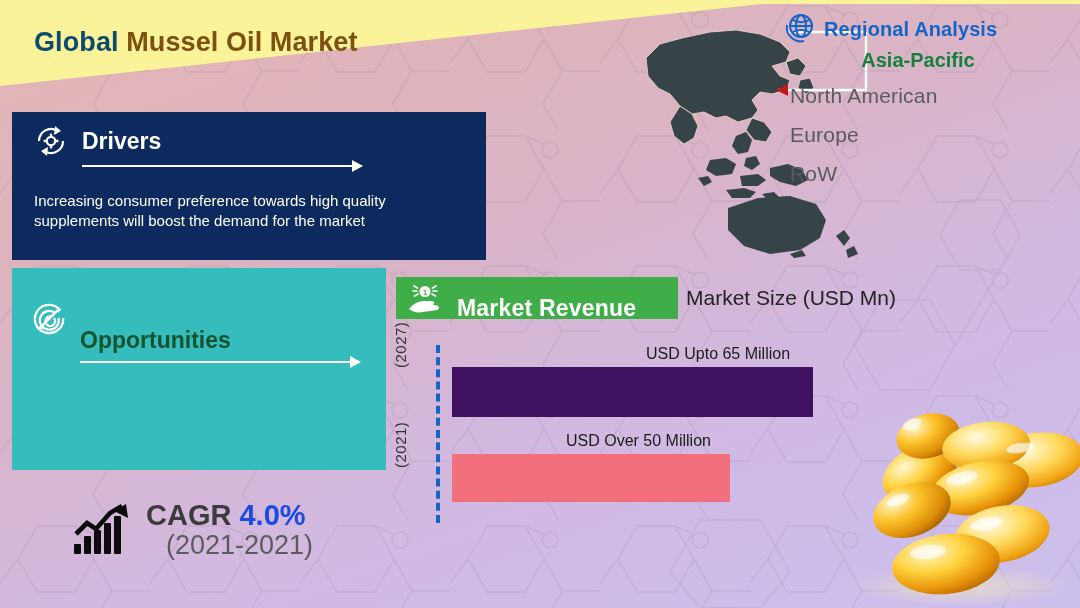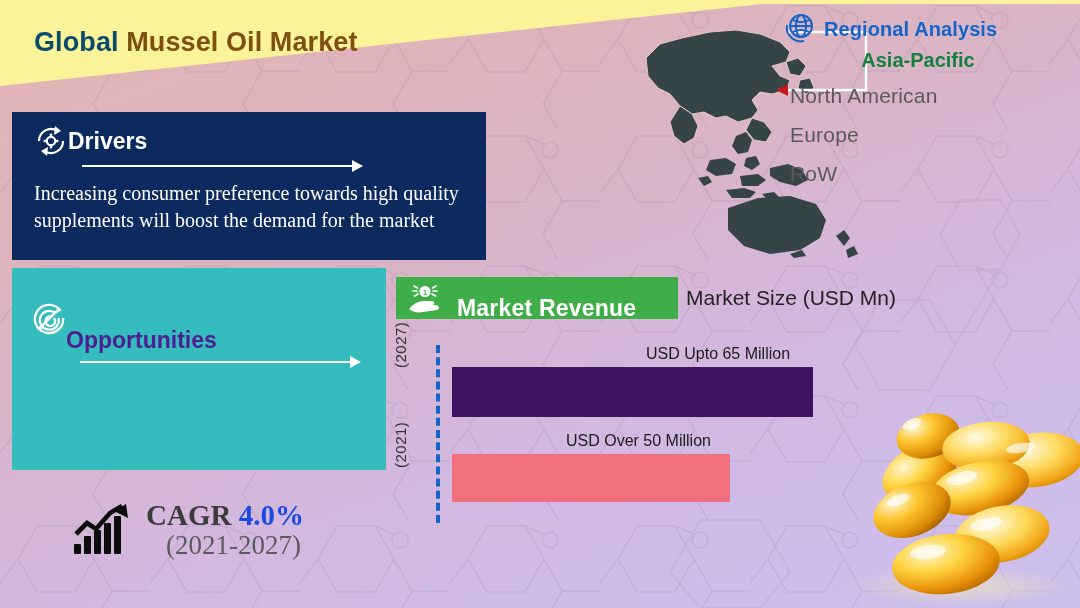--- a/index.html
+++ b/index.html
@@ -37,31 +37,31 @@
   .regional-title { font-size:20px; font-weight:bold; color:#1565c8; white-space:nowrap; letter-spacing:.1px; }
   .regional-sub { margin-top:3px; font-size:20px; font-weight:bold; color:#15803d; text-align:center; padding-right:24px; }
   .region-list { margin-top:12px; padding-left:8px; }
   .region-list li { list-style:none; font-size:21px; color:#5a5a5e; margin-bottom:15px; letter-spacing:.2px; }
 
   
   .drivers {
     position:absolute; left:12px; top:112px; width:474px; height:148px;
     background:#0c2a5e; z-index:5; padding:12px 18px 10px 22px;
   }
-  .box-head { display:flex; align-items:center; }
+  .box-head { display:flex; align-items:center; gap:14px; }
   .box-head .ic { width:34px; height:34px; flex:0 0 34px; }
   .drivers-title { font-size:23px; font-weight:bold; color:#fff; }
-  .opps-title { font-size:23px; font-weight:bold; color:#4c1d95;margin-top:46px; }
+  .opps-title { font-size:23px; font-weight:bold; color:#14532d;margin-top:46px; }
   .arrow-rule { position:relative; height:12px; margin:2px 0 6px 48px; width:280px; }
   .arrow-rule .ln { position:absolute; left:0; top:5px; height:2px; width:100%; background:#fff; }
   .arrow-rule .hd {
     position:absolute; right:-1px; top:0px; width:0; height:0;
     border-top:6px solid transparent; border-bottom:6px solid transparent; border-left:11px solid #fff;
   }
-  .drivers-body { font-size:20px; line-height:1.36; color:#fff; margin-top:8px;font-family:Liberation Serif, serif; }
+  .drivers-body { font-size:15px; line-height:1.36; color:#fff; margin-top:19px; }
 
   
   .opps {
     position:absolute; left:12px; top:268px; width:374px; height:202px;
     background:#35bcbc; z-index:5; padding:13px 16px 10px 20px;
   }
   .opps-body { font-size:17.5px; line-height:1.4; color:#1b1b1b; margin-top:12px; }
 
   
   .mr-banner {
@@ -80,21 +80,21 @@
     transform:rotate(-90deg); transform-origin:left top; white-space:nowrap; letter-spacing:.5px;
   }
   .bar { position:absolute; left:56px; }
   .bar-label { position:absolute; font-size:16px; color:#1b1b1b; white-space:nowrap; }
 
   
   .capsules { position:absolute; right:0; bottom:0; width:240px; height:208px; z-index:4; }
   .capsules svg { display:block; width:100%; height:100%; }
 
   
-  .cagr { position:absolute; left:72px; top:500px; z-index:5; display:flex; align-items:center; gap:16px;font-family:Liberation Serif, serif; }
+  .cagr { position:absolute; left:72px; top:500px; z-index:5; display:flex; align-items:center; gap:16px; }
   .cagr-ic { width:58px; height:52px; flex:0 0 58px; }
   .cagr-txt { line-height:1.06; }
   .cagr-l1 { font-size:29px; font-weight:bold; color:#3b3b3b; white-space:nowrap; }
   .cagr-l1 .pct { color:#1a4ae0; }
   .cagr-l2 { font-size:27px; color:#5b5b5b; padding-left:20px; }
 </style>
 </head>
 <body>
 
 <svg class="hex-layer" viewBox="0 0 1080 608" preserveAspectRatio="none">
@@ -317,15 +317,15 @@
       <rect x="42" y="12" width="7" height="38" rx="1"></rect>
     </g>
     <polyline points="4,30 15,19 24,25 38,9 50,2" fill="none" stroke="#0b0b0b" stroke-width="4.6" stroke-linejoin="miter"></polyline>
     <polygon points="54,0 56,14 42,7" fill="#0b0b0b"></polygon>
   </svg>
   <div class="cagr-txt">
     <div class="cagr-l1">
       <span>CAGR</span>
       <span class="pct">4.0%</span>
     </div>
-    <div class="cagr-l2">(2021-2027)</div>
+    <div class="cagr-l2">(2021-2021)</div>
   </div>
 </div>
 
 </body></html>

